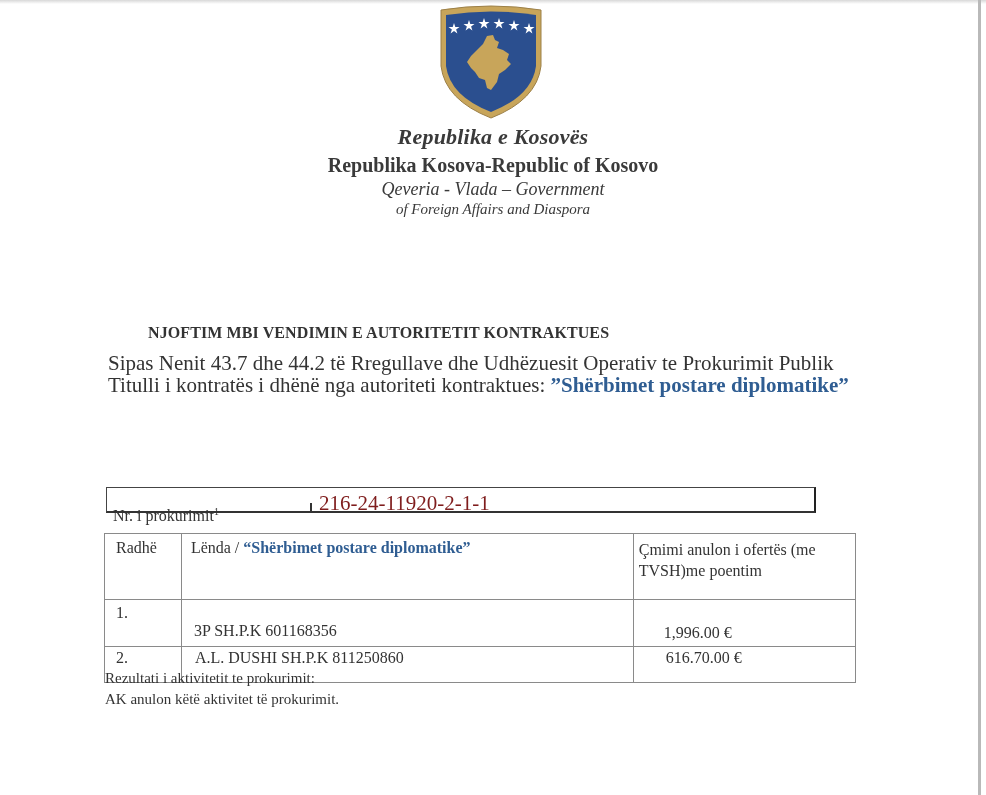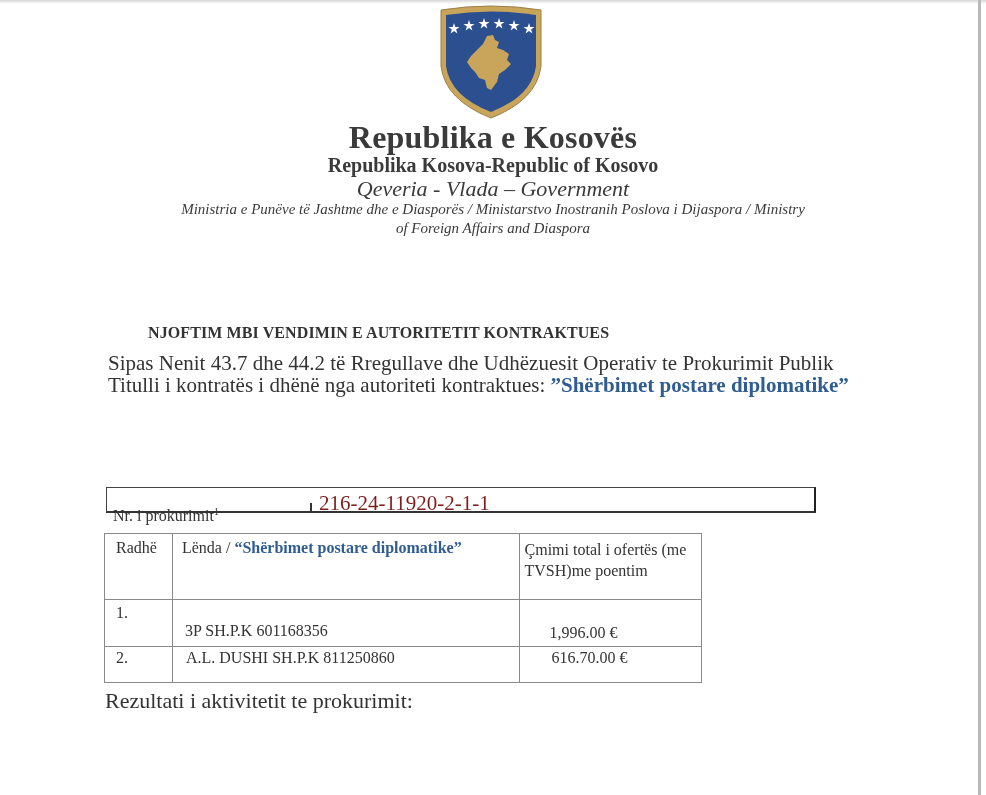--- a/index.html
+++ b/index.html
@@ -33,32 +33,33 @@
       width: 108px; height: 116px;
     }
     .header-block {
       position: absolute;
       left: 0; top: 122px;
       width: 986px;
       text-align: center;
       color: #3a3a3a;
     }
     .republic-al {
-      font-size: 32px;
+      font-size: 22px;
       font-weight: bold;
       line-height: 30px;
       letter-spacing: 0.2px;
+      font-style: italic;
     }
     .republic-sr {
       font-size: 20px;
       font-weight: bold;
       line-height: 26px;
     }
     .government {
-      font-size: 22px;
+      font-size: 18px;
       font-style: italic;
       line-height: 22px;
     }
     .ministry {
       font-size: 15px;
       font-style: italic;
       line-height: 19px;
       width: 760px;
       margin: 0 auto;
     }
@@ -110,21 +111,21 @@
     .proc-value {
       flex: 1;
       font-size: 21px;
       padding: 3px 0 0 7px;
       box-sizing: border-box;
       color: #7f1d1d;
     }
     table.results {
       position: absolute;
       left: 104px; top: 533px;
-      width: 598px;
+      width: 752px;
       border-collapse: collapse;
       font-size: 16px;
       color: #333;
     }
     table.results td {
       border: 1px solid #8a8a8a;
       vertical-align: top;
       padding: 0;
     }
     .col-rank { width: 72px; }
@@ -137,22 +138,22 @@
     .row1 td { height: 43px; }
     .row1 .col-rank div { padding: 4px 0 0 11px; }
     .row1 .col-subject div { padding: 22px 0 0 12px; }
     .row1 .col-price div { padding: 24px 0 4px 30px; }
     .row2 td { height: 35px; }
     .row2 .col-rank div { padding: 2px 0 0 11px; }
     .row2 .col-subject div { padding: 2px 0 0 13px; }
     .row2 .col-price div { padding: 2px 0 0 32px; }
     .result-block {
       position: absolute;
-      left: 105px; top: 690px;
-      font-size: 22px;
+      left: 105px; top: 668px;
+      font-size: 15px;
       line-height: 21px;
       color: #333;
     }
   </style>
 </head>
 <body>
 
 <div class="top-shadow"></div>
 <div class="right-edge"></div>
 
@@ -167,21 +168,20 @@
     <polygon points="77,16 78.3,20 82.5,20 79.1,22.5 80.4,26.5 77,24 73.6,26.5 74.9,22.5 71.5,20 75.7,20"></polygon>
     <polygon points="92,19 93.3,23 97.5,23 94.1,25.5 95.4,29.5 92,27 88.6,29.5 89.9,25.5 86.5,23 90.7,23"></polygon>
   </g>
   <path d="M50 32 L56 31 L58 36 L62 38 L60 44 L66 46 L72 50 L70 56 L74 60 L68 66 L62 70 L60 78 L54 86 L50 84 L48 76 L42 74 L38 68 L34 64 L30 58 L34 52 L38 48 L42 44 L46 40 L48 36 Z" fill="#c8a55a"></path>
 </svg>
 
 <div class="header-block">
   <div class="republic-al">Republika e Kosovës</div>
   <div class="republic-sr">Republika Kosova-Republic of Kosovo</div>
   <div class="government">Qeveria - Vlada – Government</div>
-  <div class="ministry">Ministria e Punëve të Jashtme dhe e Diasporës / Ministarstvo Inostranih Poslova i Dijaspora / Ministry</div>
   <div class="ministry">of Foreign Affairs and Diaspora</div>
 </div>
 
 <div class="notice-title">NJOFTIM MBI VENDIMIN  E AUTORITETIT KONTRAKTUES</div>
 <div class="notice-line line1">Sipas Nenit 43.7  dhe 44.2 të  Rregullave dhe Udhëzuesit Operativ te Prokurimit Publik</div>
 <div class="notice-line line2"><span>Titulli i kontratës i dhënë nga autoriteti kontraktues: </span><span class="blue-bold">”Shërbimet postare diplomatike”</span></div>
 
 <div class="proc-table">
   <div class="proc-label"><span>Nr. i prokurimit</span><sup>1</sup></div>
   <div class="proc-value">216-24-11920-2-1-1</div>
@@ -190,21 +190,21 @@
 <table class="results">
   <tbody>
       <tr class="hdr-row">
     <td class="col-rank">
           <div>Radhë</div>
         </td>
     <td class="col-subject">
           <div><span>Lënda / </span><span class="blue-bold">“Shërbimet postare diplomatike”</span></div>
         </td>
     <td class="col-price">
-          <div>Çmimi total i ofertës (me TVSH)me poentim</div>
+          <div>Çmimi anulon i ofertës (me TVSH)me poentim</div>
         </td>
   </tr>
   <tr class="row1">
     <td class="col-rank">
           <div>1.</div>
         </td>
     <td class="col-subject">
           <div>3P SH.P.K 601168356</div>
         </td>
     <td class="col-price">
@@ -220,13 +220,14 @@
         </td>
     <td class="col-price">
           <div>616.70.00 €</div>
         </td>
   </tr>
 </tbody>
   </table>
 
 <div class="result-block">
   <div>Rezultati i aktivitetit te prokurimit:</div>
+  <div>AK anulon këtë aktivitet të prokurimit.</div>
 </div>
 
 </body></html>

